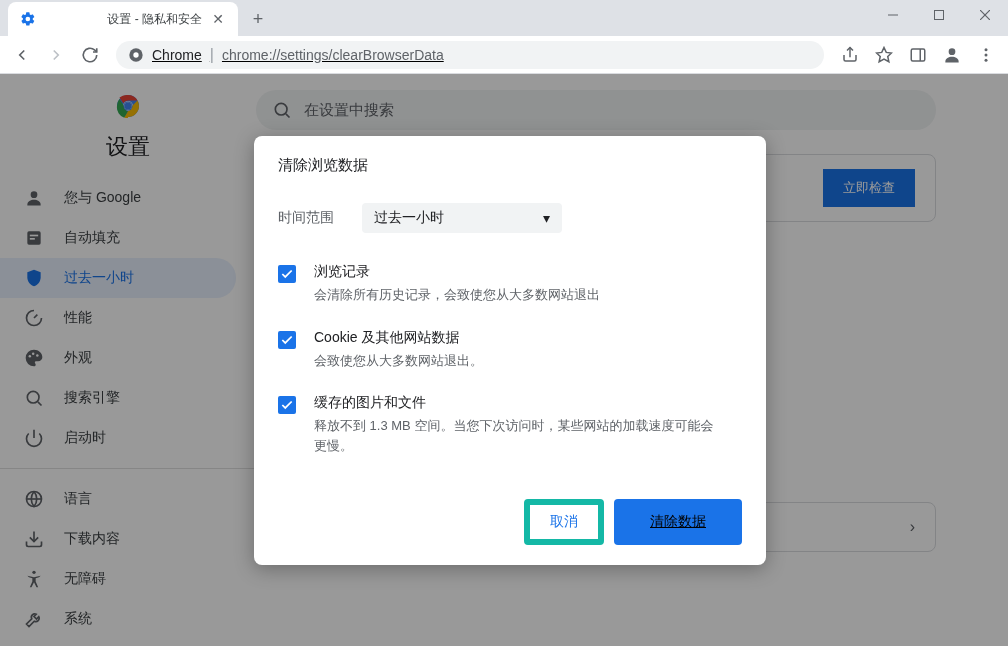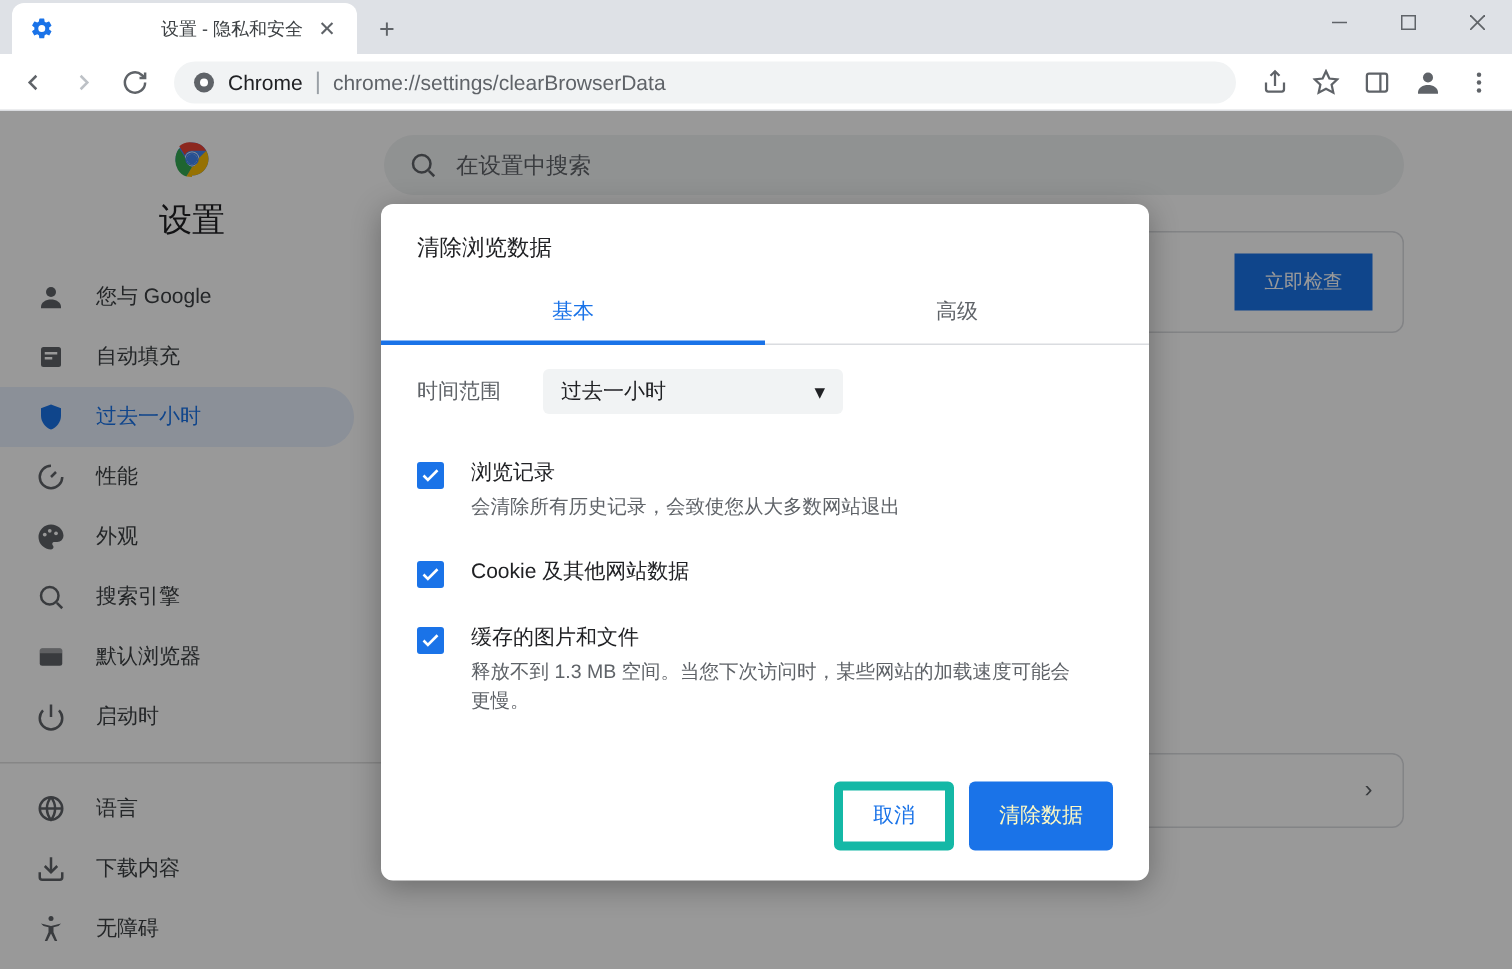--- a/index.html
+++ b/index.html
@@ -12,21 +12,21 @@
 .tab-title { font-size: 12px; color: #3c4043; flex: 1; white-space: nowrap; overflow: hidden; }
 .tab-close { width: 16px; height: 16px; color: #5f6368; cursor: pointer; display:flex; align-items:center; justify-content:center; font-size:14px; }
 .new-tab { width: 28px; height: 28px; display:flex; align-items:center; justify-content:center; color:#5f6368; margin-left:6px; margin-bottom:3px; cursor:pointer; font-size:18px; }
 .win-controls { position: absolute; right: 0; top: 0; display: flex; height: 30px; }
 .win-btn { width: 46px; display:flex; align-items:center; justify-content:center; color:#5f6368; cursor:pointer; }
 
 
 .toolbar { height: 38px; background: #fff; border-bottom: 1px solid #dadce0; display:flex; align-items:center; padding: 0 8px; gap: 6px; }
 .tb-icon { width: 28px; height: 28px; border-radius: 50%; display:flex; align-items:center; justify-content:center; color:#5f6368; cursor:pointer; }
 .tb-icon.disabled { color: #bdc1c6; }
-.omnibox { flex: 1; height: 28px; background: #f1f3f4; border-radius: 14px; display:flex; align-items:center; padding: 0 12px; gap: 8px; margin: 0 6px; }
+.omnibox { flex: 1; height: 28px; background: #f1f3f4; border-radius: 14px; display:flex; align-items:center; padding: 0 12px; gap: 8px; margin: 0 6px; text-decoration: underline; }
 .omnibox-prefix { font-size: 14px; color: #202124; display:flex; align-items:center; gap:6px; }
 .omnibox-sep { color: #9aa0a6; }
 .omnibox-url { font-size: 14px; color: #5f6368; }
 
 
 .page { position: relative; height: calc(646px - 36px - 38px); background: #fff; display:flex; }
 .sidebar { width: 256px; padding-top: 16px; }
 .sidebar-header { display:flex; align-items:center; gap: 14px; padding: 4px 20px 16px 20px; flex-direction: column; }
 .chrome-logo { width: 24px; height: 24px; }
 .sidebar-title { font-size: 22px; color: #202124; }
@@ -55,21 +55,21 @@
 .dtab.active::after { content:""; position:absolute; left:0; right:0; bottom:-1px; height:3px; background:#1a73e8; }
 .dialog-body { padding: 16px 24px; }
 .time-row { display:flex; align-items:center; gap: 28px; font-size:14px; color:#5f6368; margin-bottom: 18px; }
 .dropdown { display:flex; align-items:center; justify-content:space-between; background:#f1f3f4; padding: 6px 12px; border-radius:4px; width: 200px; color:#202124; cursor:pointer; font-size:14px; }
 .check-item { display:flex; gap: 18px; padding: 12px 0; }
 .checkbox { width:18px; height:18px; background:#1a73e8; border-radius:2px; margin-top:2px; flex-shrink:0; display:flex; align-items:center; justify-content:center; cursor:pointer; }
 .check-title { font-size:14px; color:#202124; }
 .check-desc { font-size:13px; color:#5f6368; margin-top:4px; max-width: 400px; line-height:1.5; }
 .dialog-actions { display:flex; justify-content:flex-end; gap: 10px; padding: 16px 24px 20px 24px; }
 .btn-outline { background:#fff; border:6px solid #14b8a6; color:#1a73e8; border-radius:4px; padding: 8px 20px; font-size:14px; cursor:pointer; }
-.btn-primary { background:#1a73e8; color:#fef9c3; border:none; border-radius:4px; padding: 8px 20px; font-size:14px; cursor:pointer; }
+.btn-primary { background:#1a73e8; color:#000000; border:none; border-radius:4px; padding: 8px 36px; font-size:14px; cursor:pointer;text-decoration:underline; }
 
 svg { display:block; }
 </style>
 </head>
 <body>
 
 <div class="titlebar">
   <div class="tab">
     <span class="favicon">
       <svg width="16" height="16" viewBox="0 0 24 24" fill="#1a73e8">
@@ -230,29 +230,20 @@
           <span class="nav-icon">
             <svg width="20" height="20" viewBox="0 0 24 24" fill="none" stroke="currentColor" stroke-width="2">
               <circle cx="11" cy="11" r="7"></circle>
               <line x1="21" y1="21" x2="16.65" y2="16.65"></line>
             </svg>
           </span>
           <span>搜索引擎</span>
         </div>
         <div class="nav-item">
           <span class="nav-icon">
-            <svg width="20" height="20" viewBox="0 0 24 24" fill="currentColor">
-              <rect x="3" y="5" width="18" height="14" rx="2"></rect>
-              <rect x="3" y="5" width="18" height="4" fill="#fff" opacity="0.4"></rect>
-            </svg>
-          </span>
-          <span>默认浏览器</span>
-        </div>
-        <div class="nav-item">
-          <span class="nav-icon">
             <svg width="20" height="20" viewBox="0 0 24 24" fill="none" stroke="currentColor" stroke-width="2">
               <path d="M18.36 6.64a9 9 0 1 1-12.73 0"></path>
               <line x1="12" y1="2" x2="12" y2="12"></line>
             </svg>
           </span>
           <span>启动时</span>
         </div>
       </div>
     <div class="nav-divider"></div>
     <div id="nav-group-2">
@@ -328,24 +319,20 @@
         </div>
         <span class="chev">›</span>
       </div>
     </div>
   </div>
 </div>
 
 <div class="scrim"></div>
 <div class="dialog">
   <div class="dialog-title">清除浏览数据</div>
-  <div class="tabs">
-    <div class="dtab active">基本</div>
-    <div class="dtab">高级</div>
-  </div>
   <div class="dialog-body">
     <div class="time-row">
       <span>时间范围</span>
       <div class="dropdown">
         <span>过去一小时</span>
         <span>▾</span>
       </div>
     </div>
     <div id="check-items">
         <div class="check-item">
@@ -360,20 +347,21 @@
           </div>
         </div>
         <div class="check-item">
           <div class="checkbox">
             <svg width="14" height="14" viewBox="0 0 24 24" fill="none" stroke="#fff" stroke-width="3">
               <polyline points="20 6 9 17 4 12"></polyline>
             </svg>
           </div>
           <div>
             <div class="check-title">Cookie 及其他网站数据</div>
+            <div class="check-desc">会致使您从大多数网站退出。</div>
           </div>
         </div>
         <div class="check-item">
           <div class="checkbox">
             <svg width="14" height="14" viewBox="0 0 24 24" fill="none" stroke="#fff" stroke-width="3">
               <polyline points="20 6 9 17 4 12"></polyline>
             </svg>
           </div>
           <div>
             <div class="check-title">缓存的图片和文件</div>

